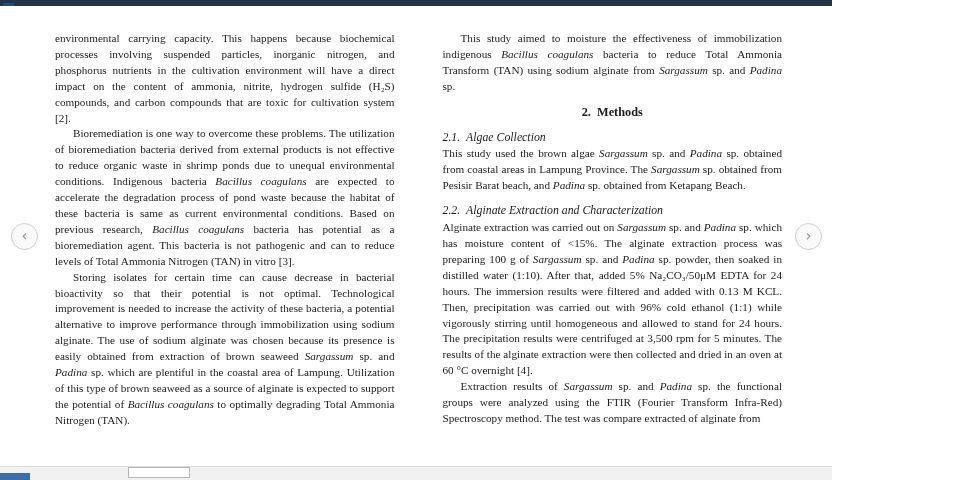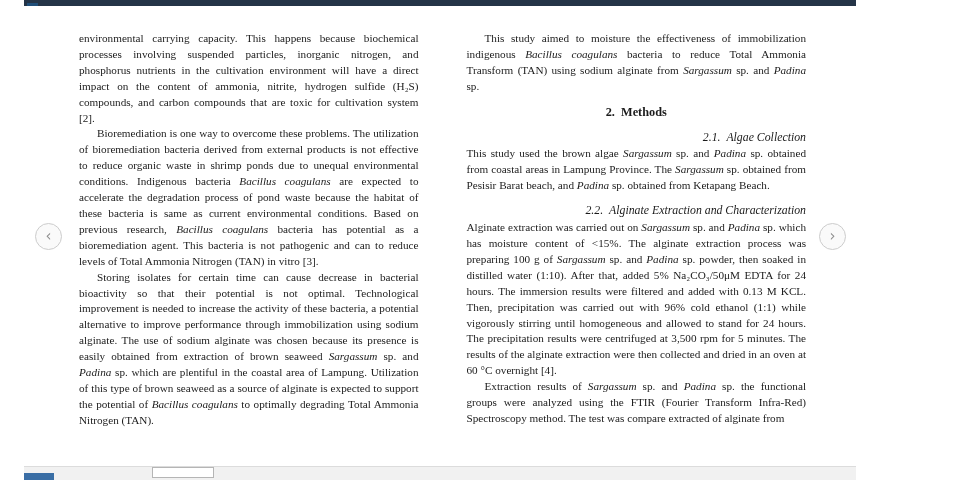--- a/index.html
+++ b/index.html
@@ -1,18 +1,18 @@
 <!DOCTYPE html>
 <html><head>
 <meta charset="utf-8">
 <style>
   * { margin:0; padding:0; box-sizing:border-box; }
   html,body { width:960px; height:480px; overflow:hidden; background:#ffffff; }
   .viewer { position:relative; width:832px; height:480px; background:#ffffff;
-            font-family:"Liberation Serif","DejaVu Serif",serif;margin-left:24px; }
+            font-family:"Liberation Serif","DejaVu Serif",serif; }
 
   
   .top-strip { position:absolute; top:0; left:0; width:100%; height:6px; background:#243447; }
   .v-thumb   { position:absolute; top:3px; left:3px; width:11px; height:15px; background:#1f4e79; }
   .bottom-bar{ position:absolute; bottom:0; left:0; right:0; height:14px; background:#f1f1f1;
                border-top:1px solid #dcdcdc; }
   .h-thumb   { position:absolute; bottom:0; left:0; width:30px; height:7px; background:#3a6ea5; }
   .page-input{ position:absolute; left:128px; bottom:2px; width:62px; height:11px;
                border:1px solid #b5b5b5; background:#ffffff; font-size:9px; padding:0 2px;
                font-family:"Liberation Sans",sans-serif; }
@@ -25,21 +25,21 @@
   .nav.next { right:10px; }
 
   
   .page { position:absolute; top:6px; left:0; right:0; bottom:14px; background:#ffffff;
           padding:25px 50px 0 55px; display:flex; gap:48px; overflow:hidden; }
   .col  { flex:1; text-align:justify; font-size:11.2px; line-height:15.9px; color:#1b1b1b; }
   .p        { margin:0; }
   .p.indent { text-indent:18px; }
   .it  { font-style:italic; }
   .h2  { font-weight:bold;  font-size:12.3px; margin:10px 0 6px; text-align:center; }
-  .h3  { font-style:italic; font-size:11.8px; margin:9px 0 1px;  text-align:right; }
+  .h3  { font-style:italic; font-size:11.8px; margin:9px 0 1px;  text-align:left; }
 </style>
 </head>
 <body>
 
 <div class="viewer">
 
   <div class="top-strip"></div>
   <div class="v-thumb"></div>
 
   <div class="page">

